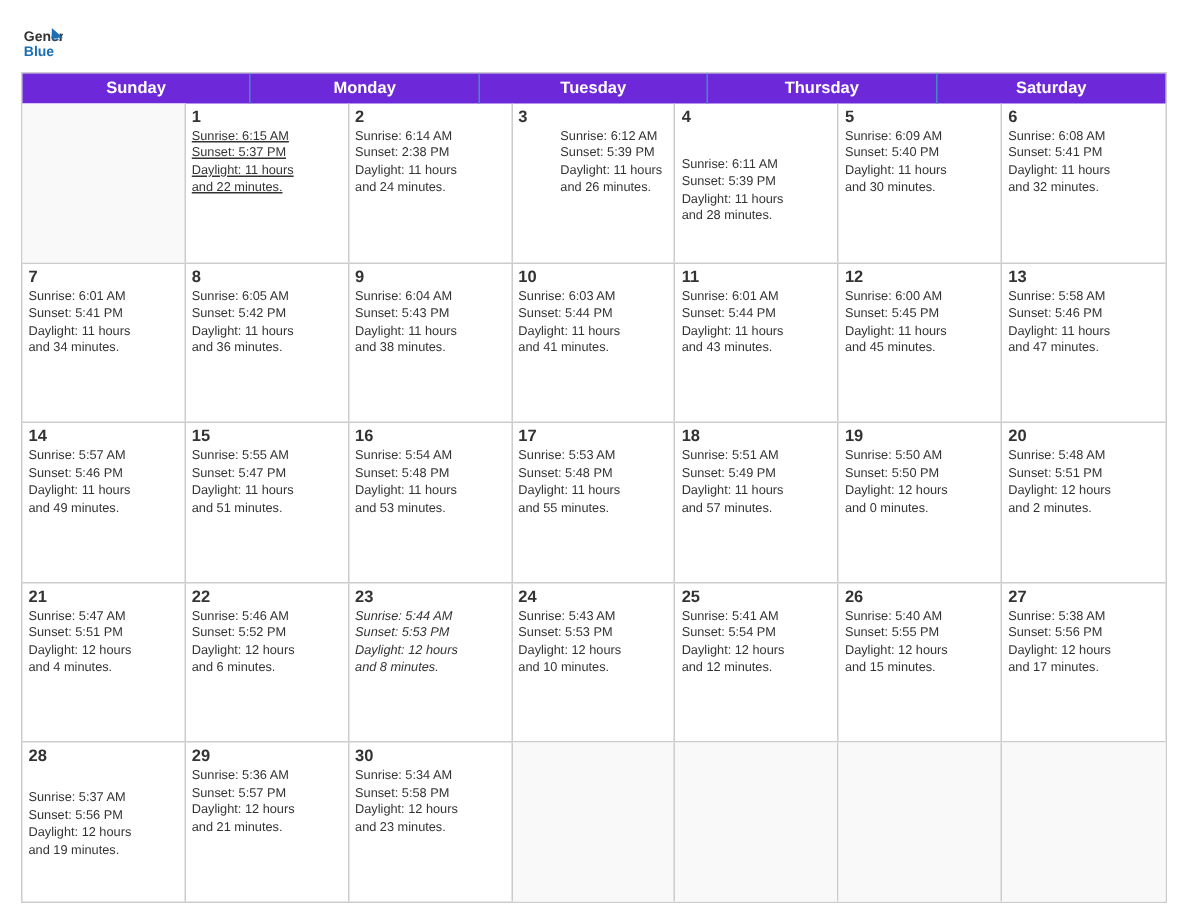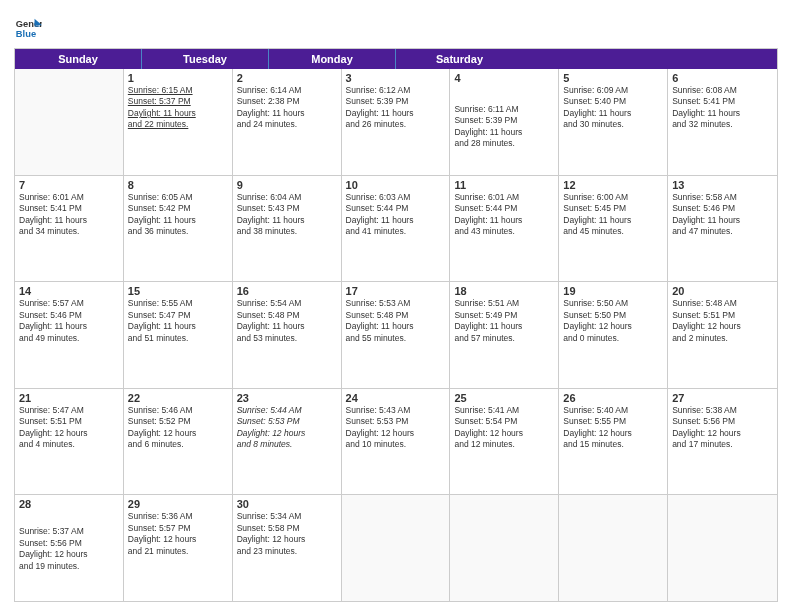--- a/index.html
+++ b/index.html
@@ -46,22 +46,22 @@
       color: #555;
     }
     .calendar {
       flex: 1;
       display: flex;
       flex-direction: column;
       border: 1px solid #ccc;
     }
     .cal-header {
       display: grid;
-      grid-template-columns: repeat(6, 1fr);
-      background: #4c1d95;
+      grid-template-columns: repeat(5, 1fr);
+      background: #6d28d9;
     }
     .cal-header-cell {
       color: #fff;
       font-size: 11px;
       font-weight: bold;
       text-align: center;
       padding: 4px 2px;
       border-right: 1px solid #4a85c5;
     }
     .cal-header-cell:last-child { border-right: none; }
@@ -118,22 +118,23 @@
     </div>
     <div class="title-block">
       <div class="month-title"></div>
       <div class="location-title"></div>
     </div>
   </div>
 
   <div class="calendar">
     <div class="cal-header">
     <div class="cal-header-cell">Sunday</div>
+        <div class="cal-header-cell">Monday</div>
         <div class="cal-header-cell">Tuesday</div>
-        <div class="cal-header-cell">Monday</div>
+        <div class="cal-header-cell">Thursday</div>
         <div class="cal-header-cell">Saturday</div>
       </div>
     <div class="cal-body">
     <div class="cal-row">
           <div class="cal-cell empty"></div>
           <div class="cal-cell">
             <span class="day-num">1</span>
             <div class="cell-info" style="white-space: pre-line; text-decoration: underline;">Sunrise: 6:15 AM
 Sunset: 5:37 PM
 Daylight: 11 hours
@@ -141,21 +142,21 @@
           </div>
           <div class="cal-cell">
             <span class="day-num">2</span>
             <div class="cell-info" style="white-space: pre-line;">Sunrise: 6:14 AM
 Sunset: 2:38 PM
 Daylight: 11 hours
 and 24 minutes.</div>
           </div>
           <div class="cal-cell">
             <span class="day-num">3</span>
-            <div class="cell-info" style="white-space: pre-line;">Sunrise: 6:12 AM
+            <div class="cell-info" style="white-space: pre-line; margin-left: 28px;">Sunrise: 6:12 AM
 Sunset: 5:39 PM
 Daylight: 11 hours
 and 26 minutes.</div>
           </div>
           <div class="cal-cell">
             <span class="day-num">4</span>
             <div class="cell-info" style="white-space: pre-line; margin-top: 20px;">Sunrise: 6:11 AM
 Sunset: 5:39 PM
 Daylight: 11 hours
 and 28 minutes.</div>

